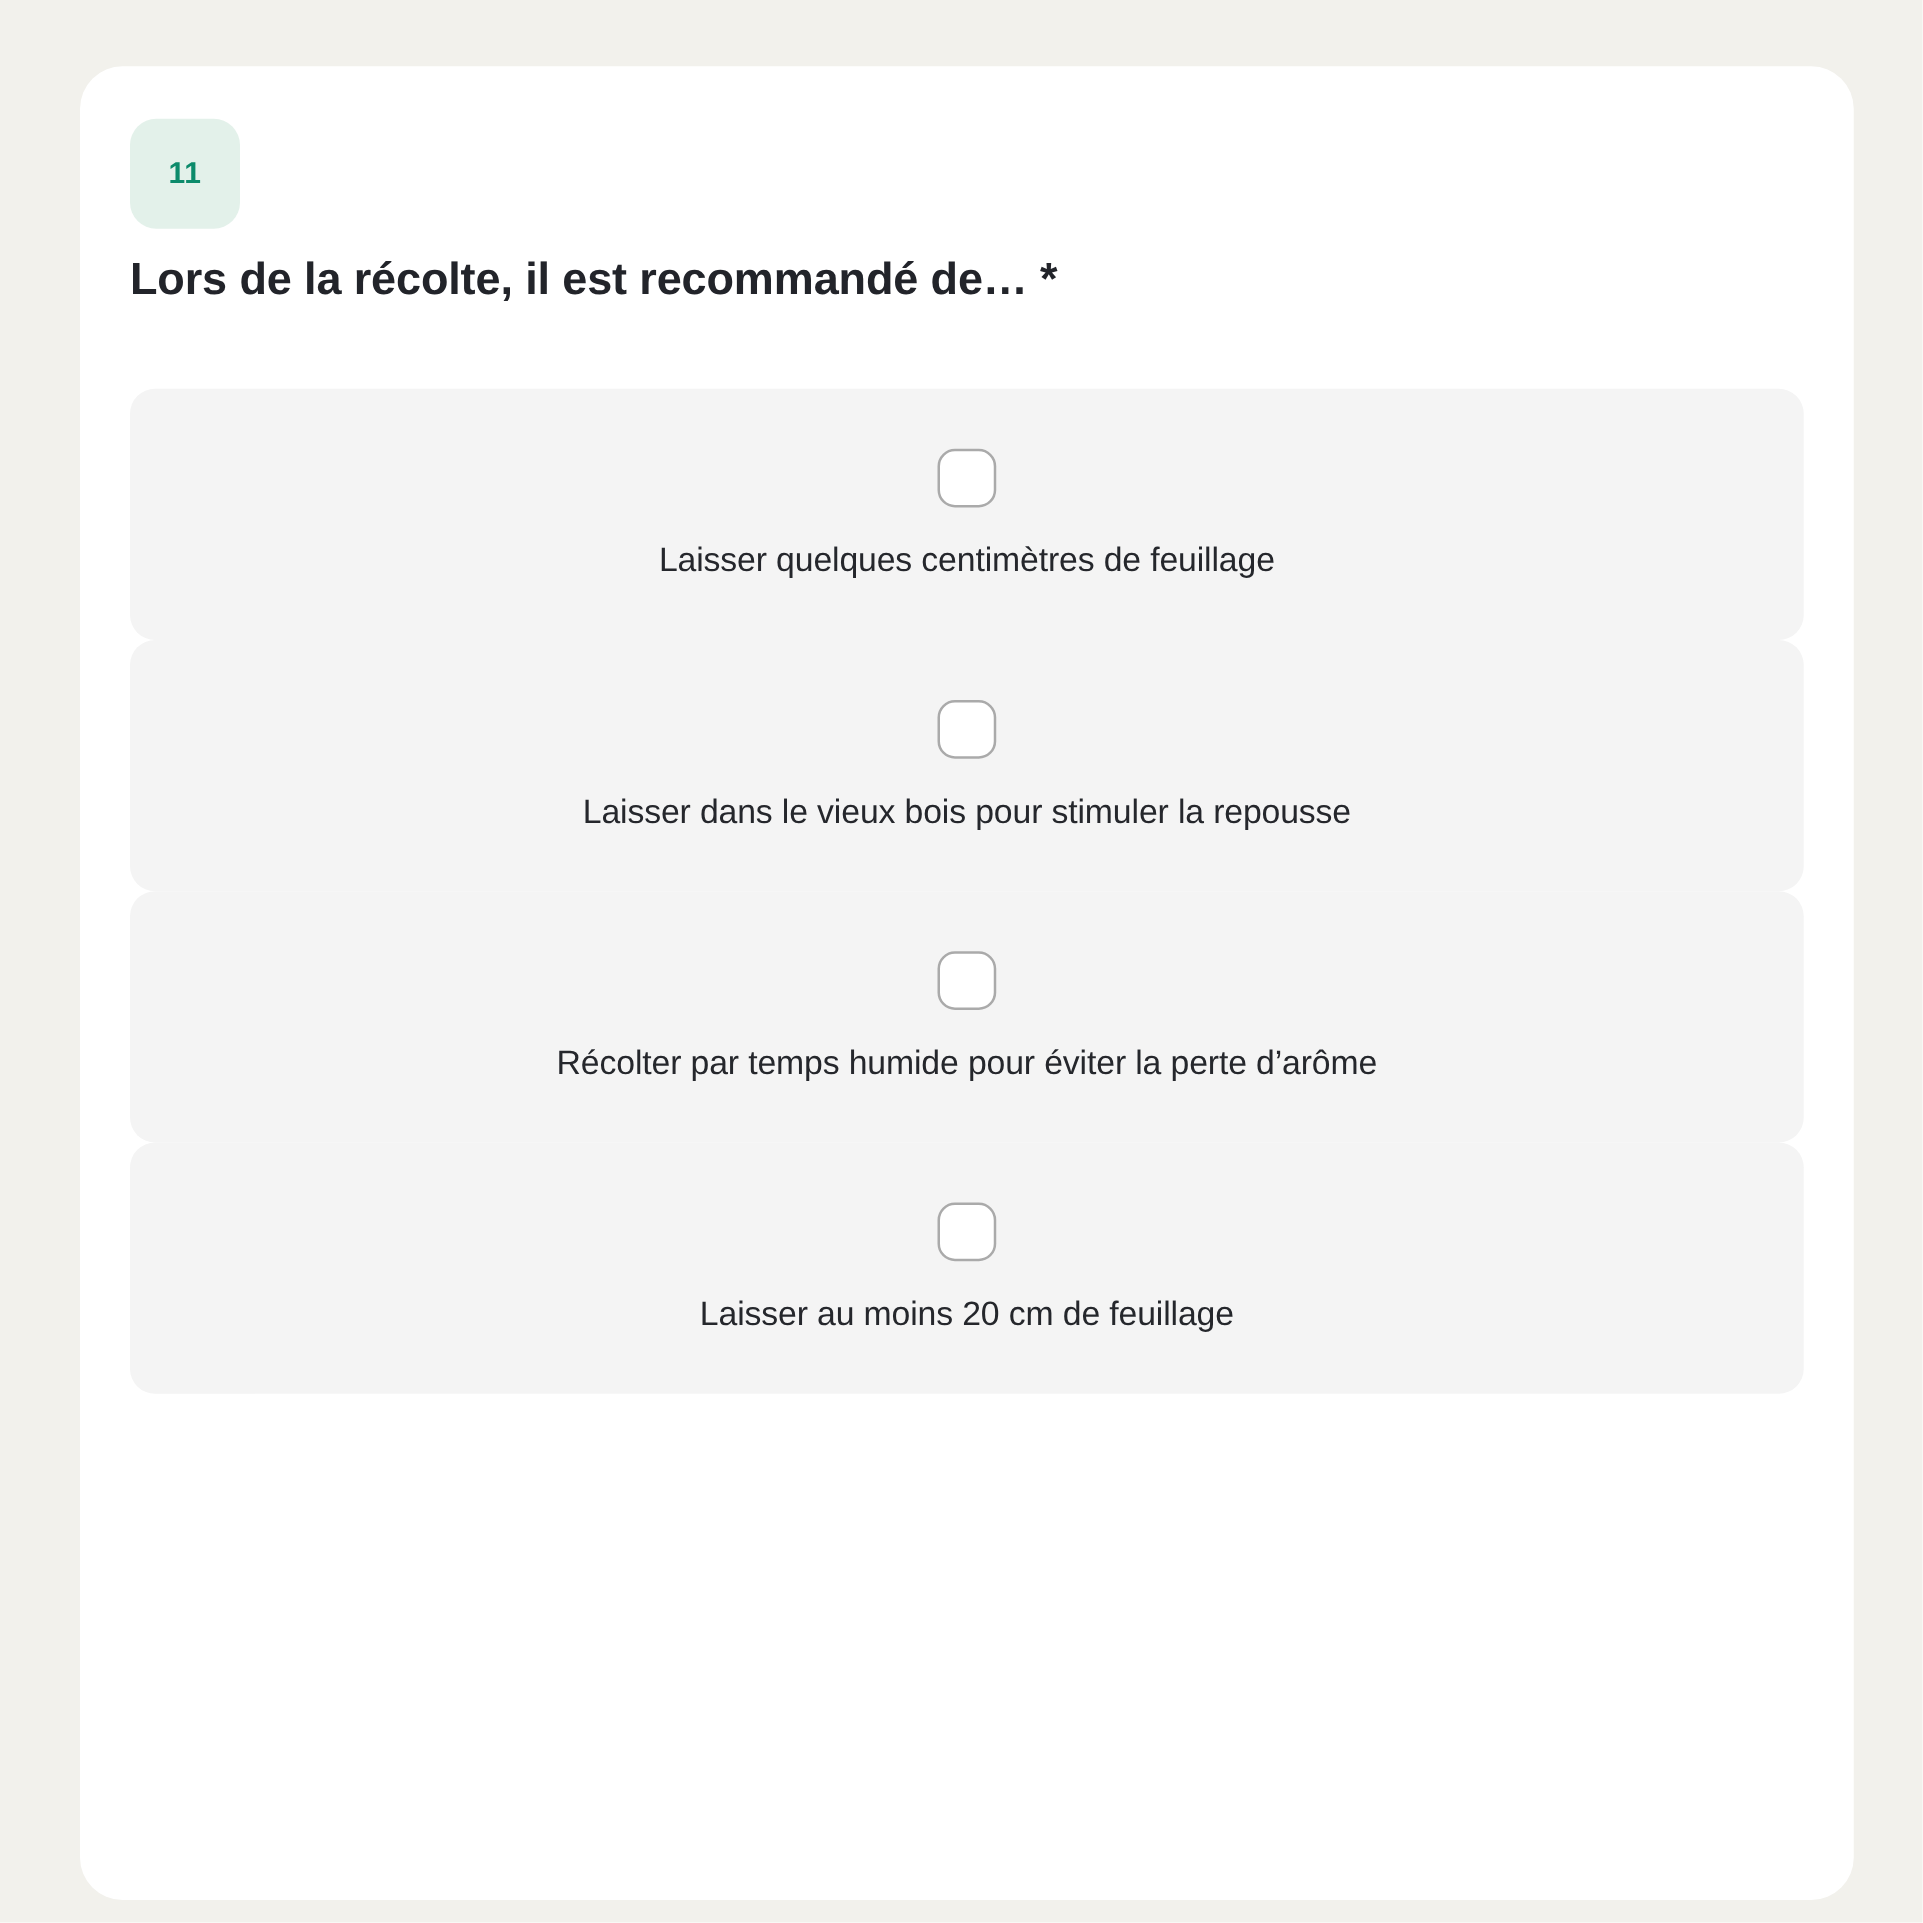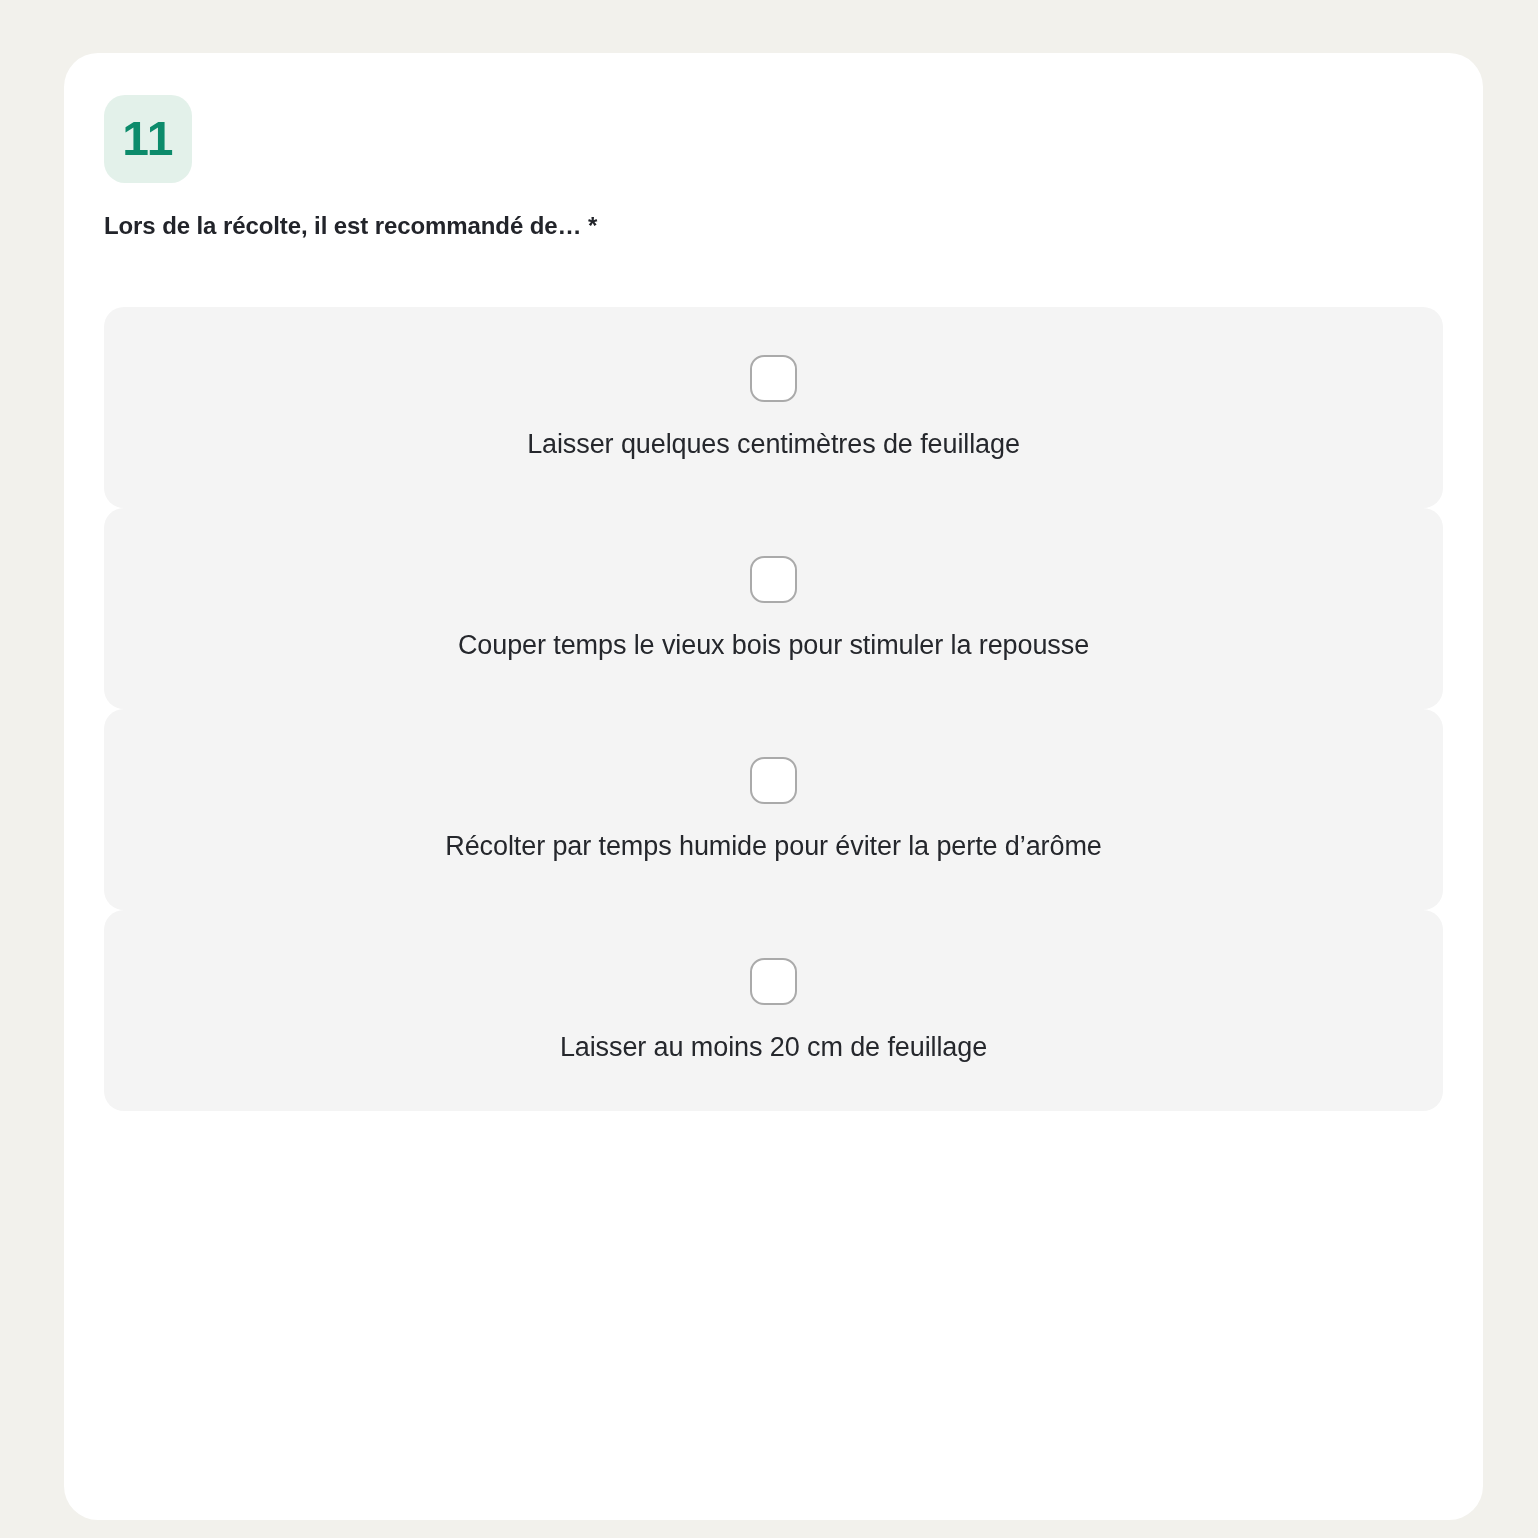--- a/index.html
+++ b/index.html
@@ -41,31 +41,31 @@
     width: 88px;
     height: 88px;
     border-radius: 21px;
     background: #e3f1ea;
     display: flex;
     align-items: center;
     justify-content: center;
     box-sizing: border-box;
   }
   .badge-number {
-    font-size: 48px;
+    font-size: 24px;
     font-weight: bold;
     color: #0c8b6b;
     letter-spacing: 0.5px;
     line-height: 1;
   }
 
   
   .question-title {
-    margin-top: 28px;
-    font-size: 24px;
+    margin-top: 17px;
+    font-size: 36px;
     font-weight: bold;
     color: #22242a;
     letter-spacing: -0.1px;
     line-height: 1.25;
     white-space: nowrap;
   }
   .required-mark {
     font-weight: bold;
     color: #22242a;
   }
@@ -128,21 +128,21 @@
 
     <div class="options">
 
       <div class="option">
         <span class="checkbox"></span>
         <span class="option-label">Laisser quelques centimètres de feuillage</span>
       </div>
 
       <div class="option">
         <span class="checkbox"></span>
-        <span class="option-label">Couper temps le vieux bois pour stimuler la repousse</span>
+        <span class="option-label">Laisser dans le vieux bois pour stimuler la repousse</span>
       </div>
 
       <div class="option">
         <span class="checkbox"></span>
         <span class="option-label">Récolter par temps humide pour éviter la perte d’arôme</span>
       </div>
 
 
       <div class="option">
         <span class="checkbox"></span>

